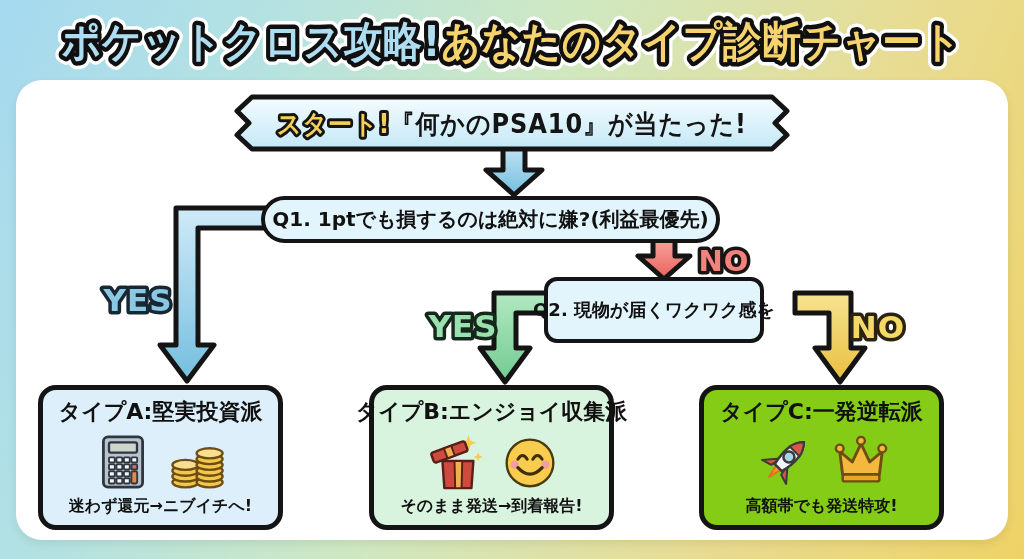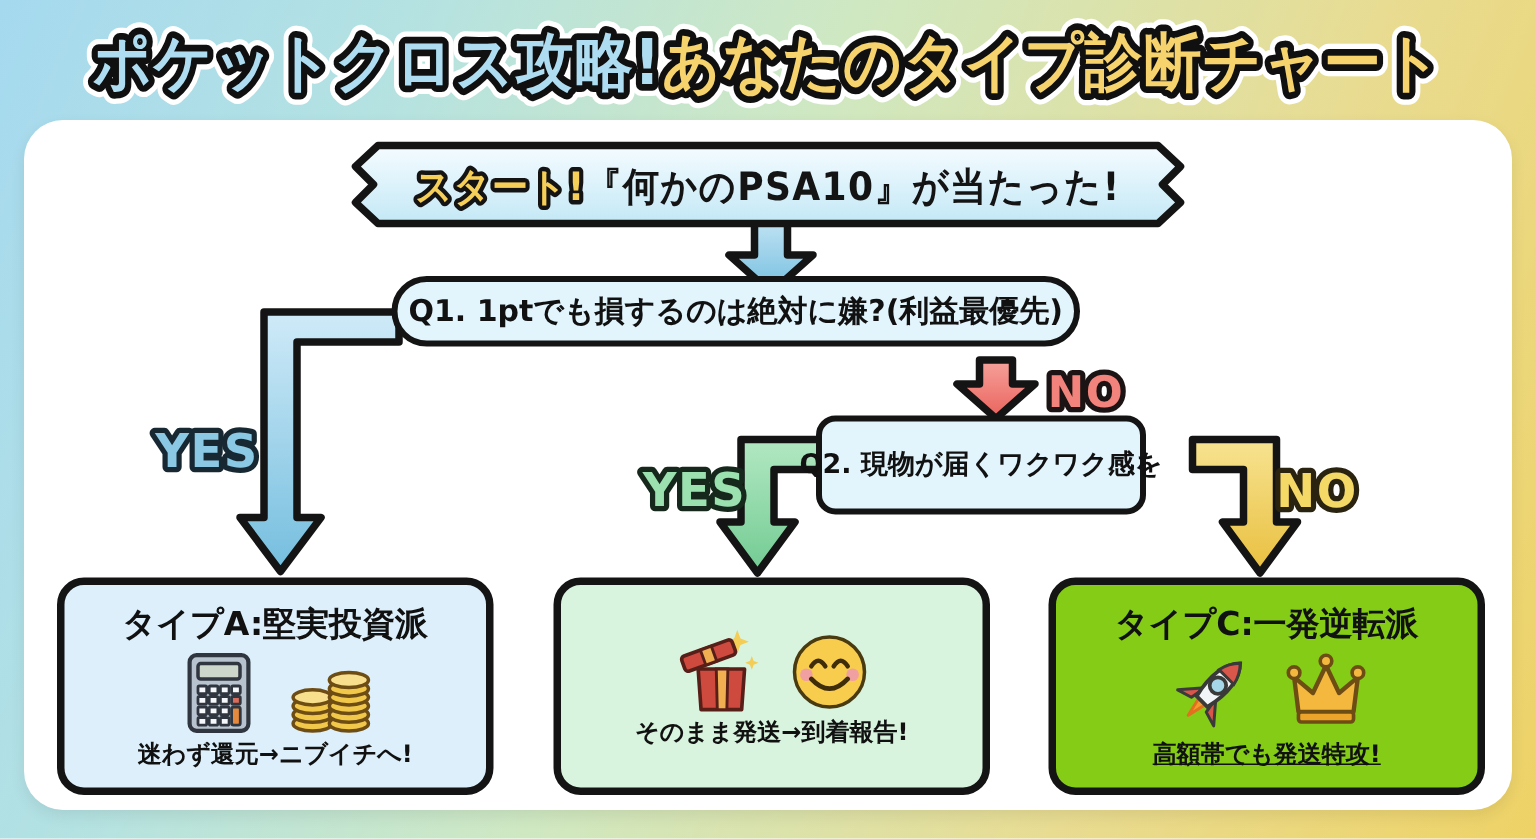--- a/index.html
+++ b/index.html
@@ -13,25 +13,25 @@
     background:#ffffff;border-radius:26px;z-index:1;
     box-shadow:0 4px 10px rgba(0,0,0,.08);
   }
   .overlay{position:absolute;left:0;top:0;width:1024px;height:559px;z-index:2;pointer-events:none;}
   .olt{font-weight:900;text-anchor:middle;paint-order:stroke;stroke-linejoin:round;letter-spacing:1px;}
   .qbox{
     position:absolute;background:#e2f4fc;border:4px solid #141414;box-sizing:border-box;
     display:flex;align-items:center;justify-content:center;text-align:center;
     font-weight:800;color:#111;z-index:3;white-space:nowrap;
   }
-  #q1{left:261px;top:184px;width:459px;height:47px;border-radius:24px;font-size:20px;}
+  #q1{left:261px;top:196px;width:459px;height:47px;border-radius:24px;font-size:20px;}
   #q2{left:544px;top:277px;width:220px;height:66px;border-radius:13px;font-size:18px;line-height:1.4;flex-direction:column;}
   .type-card{
-    position:absolute;top:385px;width:291px;height:145px;border:5px solid #141414;border-radius:18px;
-    box-sizing:border-box;display:flex;flex-direction:column;align-items:center;justify-content:center;
+    position:absolute;top:385px;width:245px;height:145px;border:5px solid #141414;border-radius:18px;
+    box-sizing:border-box;display:flex;flex-direction:column;align-items:center;justify-content:space-between;
     padding:7px 4px 8px;z-index:3;
   }
   #type-a{left:38px;background:#dceffa;}
   #type-b{left:369px;background:#d9f4de;}
   #type-c{left:699px;background:#84cc16;}
   .type-title{font-size:22px;font-weight:800;color:#111;white-space:nowrap;}
   .type-action{font-size:16px;font-weight:800;color:#111;white-space:nowrap;}
   .icon-row{display:flex;align-items:center;justify-content:center;gap:18px;height:62px;}
   .icon-row svg{overflow:visible;}
 </style>
@@ -125,20 +125,21 @@
           <ellipse cx="42" cy="33" rx="13.5" ry="5.2"></ellipse>
         <ellipse cx="42" cy="27" rx="13.5" ry="5.2"></ellipse>
           <ellipse cx="42" cy="21" rx="13.5" ry="5.2" fill="#f8df8d"></ellipse>
       </g>
     </svg>
   </div>
   <div class="type-action">迷わず還元→ニブイチへ!</div>
 </div>
 
 <div class="type-card" id="type-b">
+  <div class="type-title">タイプB:エンジョイ収集派</div>
   <div class="icon-row">
     <svg width="58" height="58" viewBox="0 0 60 60">
       <path d="M44 2 L46.2 8 L52 10.2 L46.2 12.4 L44 18.4 L41.8 12.4 L36 10.2 L41.8 8 Z" fill="#f3cd55"></path>
       <path d="M54 20 L55.3 23.4 L58.6 24.7 L55.3 26 L54 29.4 L52.7 26 L49.4 24.7 L52.7 23.4 Z" fill="#f3cd55"></path>
       <g transform="rotate(-20 22 21)">
         <rect x="6" y="15" width="37" height="11" rx="2.5" fill="#cf4a3e" stroke="#571f18" stroke-width="2.5"></rect>
         <rect x="20.5" y="15" width="8" height="11" fill="#f0b052" stroke="#571f18" stroke-width="2"></rect>
       </g>
       <path d="M17 29 L49 29 L47 57 L19 57 Z" fill="#cf4a3e" stroke="#571f18" stroke-width="2.5" stroke-linejoin="round"></path>
       <path d="M29.5 29 L37.5 29 L36.8 57 L30.2 57 Z" fill="#f0b052" stroke="#571f18" stroke-width="2"></path>
@@ -169,14 +170,14 @@
     </svg>
     <svg width="58" height="58" viewBox="0 0 60 60">
       <path d="M11 43 L8 19 L21 30 L30 11 L39 30 L52 19 L49 43 Z" fill="#f4b83f" stroke="#6e4d14" stroke-width="3" stroke-linejoin="round"></path>
       <circle cx="8" cy="16" r="4" fill="#f4b83f" stroke="#6e4d14" stroke-width="2.5"></circle>
       <circle cx="30" cy="8" r="4" fill="#f4b83f" stroke="#6e4d14" stroke-width="2.5"></circle>
       <circle cx="52" cy="16" r="4" fill="#f4b83f" stroke="#6e4d14" stroke-width="2.5"></circle>
       <rect x="11" y="43" width="38" height="7" rx="2" fill="#eca42b" stroke="#6e4d14" stroke-width="2.5"></rect>
     </svg>
   </div>
   <div class="type-title" style="order:1;">タイプC:一発逆転派</div>
-  <div class="type-action" style="order:3;text-decoration:underline;">高額帯でも発送特攻!</div>
+  <div class="type-action" style="order:3;">高額帯でも発送特攻!</div>
 </div>
 
 </body></html>

